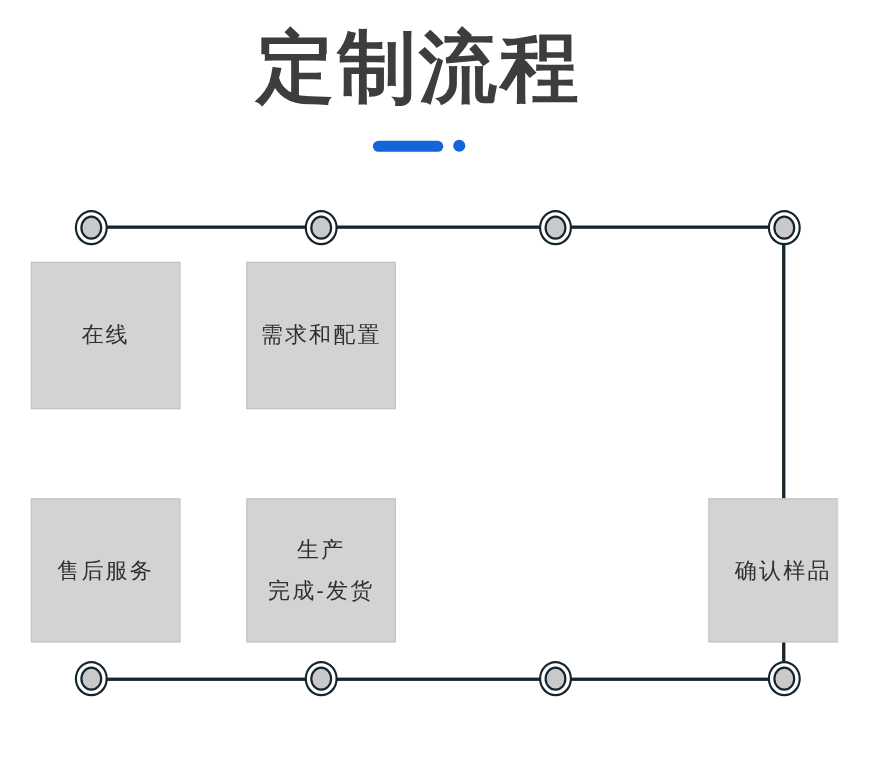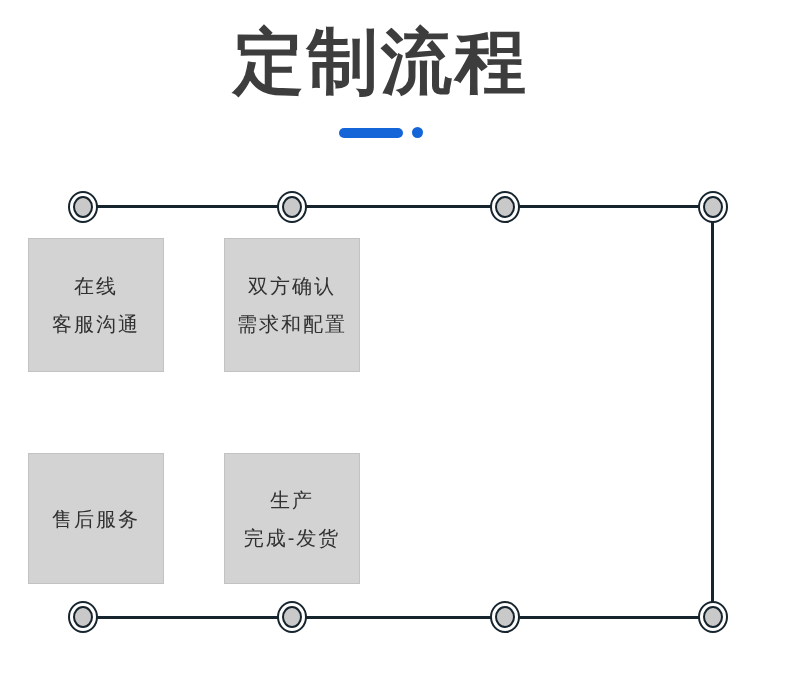--- a/index.html
+++ b/index.html
@@ -131,33 +131,34 @@
     </div>
   <div class="node row-top-node col3-node">
       <span class="node-core"></span>
     </div>
   <div class="node row-top-node col4-node">
       <span class="node-core"></span>
     </div>
 
   <div class="box row-top-box col1-box">
     <span class="line">在线</span>
-    <span class="line">客服沟通</span>
   </div>
   <div class="box row-top-box col2-box">
-    <span class="line">双方确认</span>
     <span class="line">需求和配置</span>
   </div>
 
   <div class="box row-bottom-box col1-box">
     <span class="line">售后服务</span>
   </div>
   <div class="box row-bottom-box col2-box">
     <span class="line">生产</span>
     <span class="line">完成-发货</span>
+  </div>
+  <div class="box row-bottom-box col4-box">
+    <span class="line">确认样品</span>
   </div>
 
   <div class="node row-bottom-node col1-node">
       <span class="node-core"></span>
     </div>
   <div class="node row-bottom-node col2-node">
       <span class="node-core"></span>
     </div>
   <div class="node row-bottom-node col3-node">
       <span class="node-core"></span>

